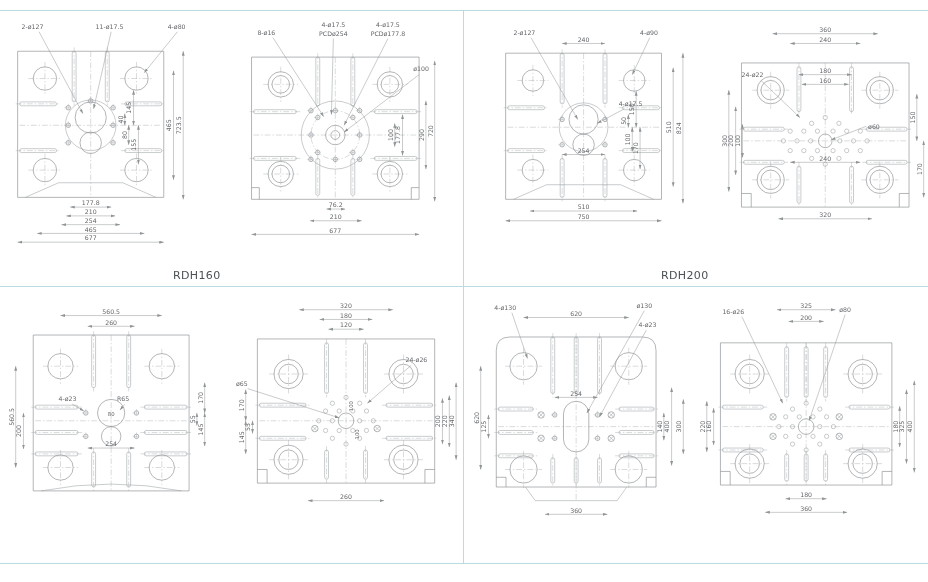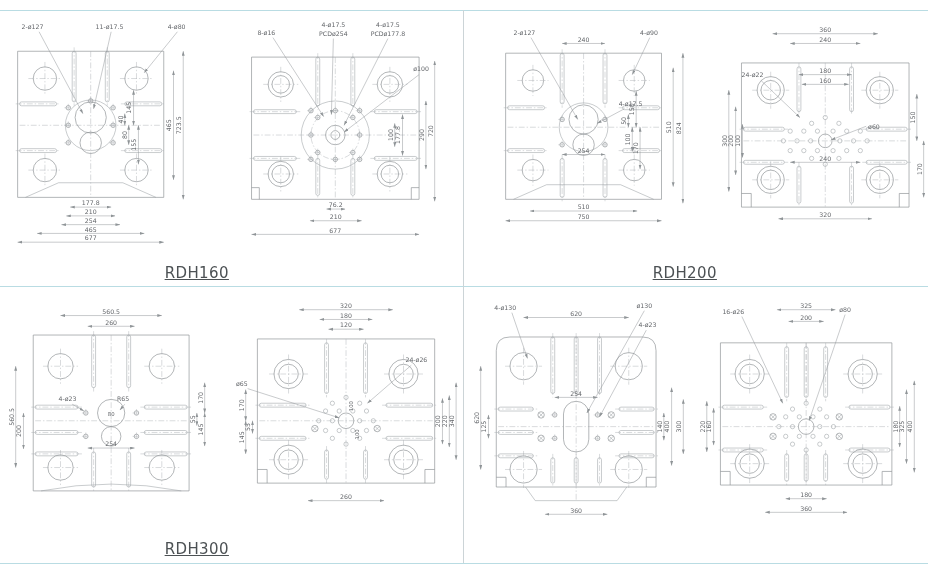--- a/index.html
+++ b/index.html
@@ -4,21 +4,21 @@
 <style>
   html,body{margin:0;padding:0;background:#fff;}
   body{width:928px;height:582px;overflow:hidden;font-family:"DejaVu Sans",sans-serif;}
   .sheet{position:relative;width:928px;height:582px;background:#fff;}
   .hrule{position:absolute;left:0;width:928px;height:1px;background:#b9dce3;}
   .vrule{position:absolute;top:10px;height:553px;width:1px;left:463px;background:#ccd4d7;}
   .quad{position:absolute;width:463px;height:276px;}
   .views{position:absolute;top:2px;left:0;width:100%;display:flex;justify-content:center;gap:4px;}
   svg.drawing{display:block;}
   .caption{position:absolute;bottom:5px;left:0;width:85%;text-align:center;
-           font-size:15px;color:#4c5154;letter-spacing:.4px;text-decoration:underline;}
+           font-size:11px;color:#4c5154;letter-spacing:.4px;}
   svg text.dtxt{fill:#63666a;font-family:"DejaVu Sans",sans-serif;}
   .sld{stroke:#8f9396;stroke-width:.7;fill:none;}
   .thin{stroke:#9aa0a3;stroke-width:.55;fill:none;}
   .cl{stroke:#a8adb0;stroke-width:.45;fill:none;stroke-dasharray:6 2 1.5 2;}
   .dim{stroke:#8f9497;stroke-width:.5;fill:none;}
 </style>
 </head>
 <body>
 
 <svg width="0" height="0" style="position:absolute">
@@ -562,21 +562,20 @@
           <line x1="214" y1="109" x2="214" y2="156" class="dim" marker-start="url(#arw)" marker-end="url(#arw)"></line>
           <text x="211.8" y="132.5" font-size="6.4" text-anchor="middle" class="dtxt" transform="rotate(-90 211.8 132.5)">200</text>
           <line x1="221" y1="106" x2="221" y2="159" class="dim" marker-start="url(#arw)" marker-end="url(#arw)"></line>
           <text x="218.8" y="132.5" font-size="6.4" text-anchor="middle" class="dtxt" transform="rotate(-90 218.8 132.5)">220</text>
           <line x1="228" y1="93" x2="228" y2="172" class="dim" marker-start="url(#arw)" marker-end="url(#arw)"></line>
           <text x="225.8" y="132.5" font-size="6.4" text-anchor="middle" class="dtxt" transform="rotate(-90 225.8 132.5)">340</text>
           <line x1="76" y1="214" x2="154" y2="214" class="dim" marker-start="url(#arw)" marker-end="url(#arw)"></line>
           <text x="115" y="212.2" font-size="6.4" text-anchor="middle" class="dtxt">260</text>
         </svg>
     </div>
-    <div class="caption">RDH300</div>
   </section>
 
   <section class="quad" style="top:287px;left:465px">
     <div class="views">
       <svg id="v30" class="drawing" width="226" height="246" viewBox="0 0 232 246">
           <path d="M28,60Q28,46 42,46H178Q192,46 192,60V200H28Z" class="sld"></path>
           <line x1="28" y1="190" x2="38" y2="190" class="sld"></line>
           <line x1="38" y1="190" x2="38" y2="200" class="sld"></line>
           <line x1="192" y1="190" x2="182" y2="190" class="sld"></line>
           <line x1="182" y1="190" x2="182" y2="200" class="sld"></line>

